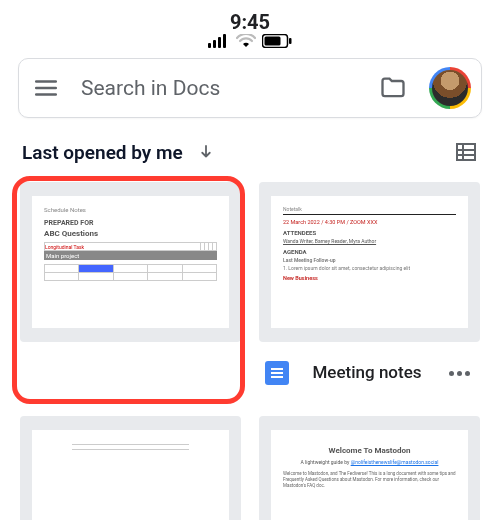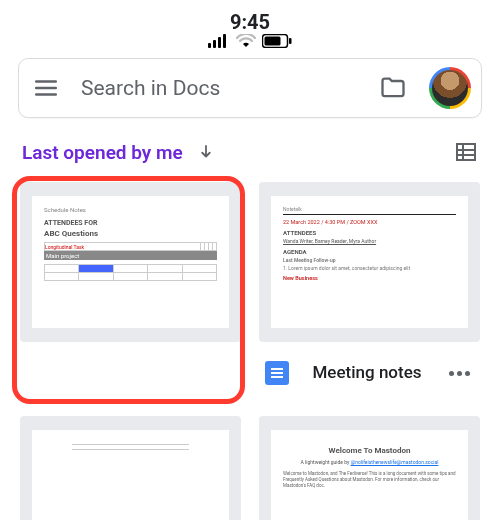--- a/index.html
+++ b/index.html
@@ -47,21 +47,21 @@
     width: 100%; height: 100%; border-radius: 50%;
     background: radial-gradient(circle at 50% 30%, #c49a6c 0 30%, #7a4e2a 30% 55%, #2b2b2b 55% 100%);
   }
   .sort-row {
     display: flex;
     align-items: center;
     justify-content: space-between;
     padding: 14px 22px 6px;
   }
   .sort-label {
-    color: #6d28d9;
+    color: #0f172a;
     font-size: 19px;
     font-weight: 600;
     display: flex;
     align-items: center;
     gap: 14px;
   }
   .grid {
     display: grid;
     grid-template-columns: 1fr 1fr;
     gap: 18px;
@@ -196,21 +196,21 @@
     </svg>
 </div>
 
 <div class="grid">
 
   <div class="card">
     <div class="highlight-ring"></div>
     <div class="thumb">
       <div class="page">
         <div class="sub">Schedule Notes</div>
-        <div class="bold">ATTENDEES FOR</div>
+        <div class="bold">PREPARED FOR</div>
         <div class="bold" style="font-size:8px">ABC Questions</div>
         <table>
             <tbody>
               <tr>
                 <td style="color:#c00;font-size:5px">Longitudinal Task</td>
                 <td></td>
                 <td></td>
                 <td></td>
                 <td></td>
               </tr>

